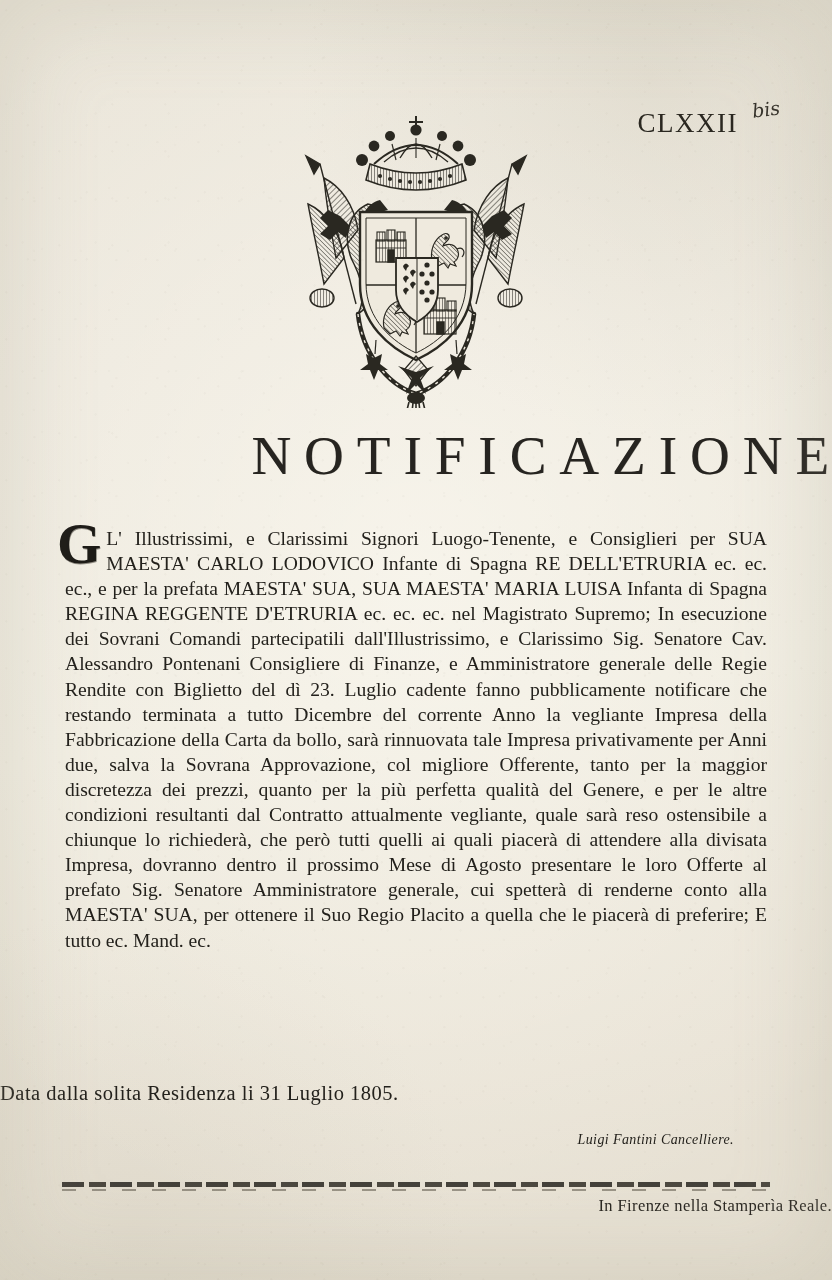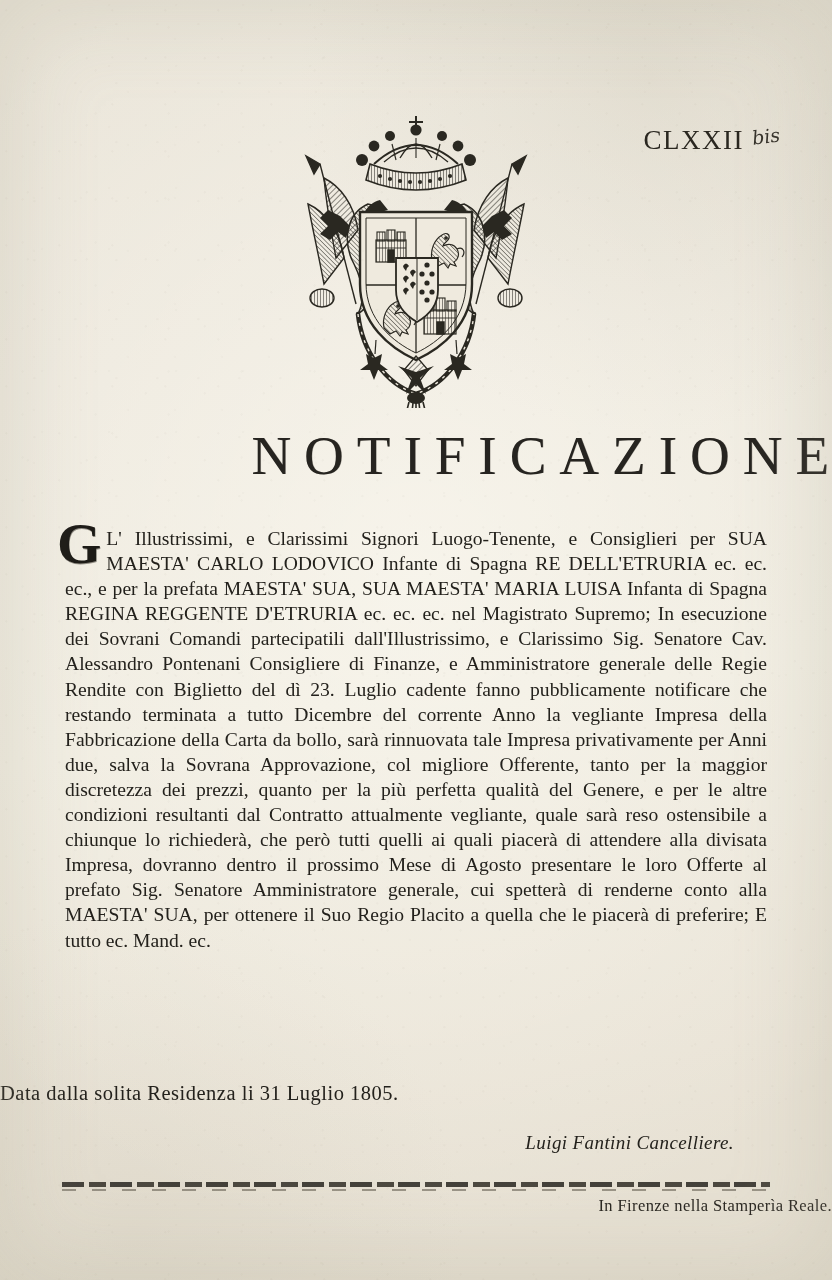--- a/index.html
+++ b/index.html
@@ -38,25 +38,25 @@
   #vignette {
     position: absolute;
     inset: 0;
     pointer-events: none;
     box-shadow: inset 0 0 80px 18px rgba(170,162,142,0.22);
   }
 
   
   .folio {
     position: absolute;
-    top: 125px;
+    top: 108px;
     right: 52px;
     display: flex;
-    align-items: center;
-    gap: 8px;
+    align-items: flex-start;
+    gap: 14px;
   }
   .folio-num {
     font-size: 27px;
     letter-spacing: 1.5px;
     color: #2a2720;
     font-family: "Liberation Serif", serif;
   }
   .folio-bis {
     font-family: "DejaVu Serif", serif;
     font-style: italic;
@@ -125,21 +125,21 @@
     text-align: left;
     font-size: 20.5px;
     letter-spacing: 0.5px;
     color: #23211c;
   }
   .signature {
     position: absolute;
     top: 1132px;
     right: 98px;
     font-style: italic;
-    font-size: 19px;
+    font-size: 14px;
     letter-spacing: 0.4px;
     color: #23211c;
     text-align: right;
   }
 
   
   .rule {
     position: absolute;
     top: 1182px;
     left: 62px;

